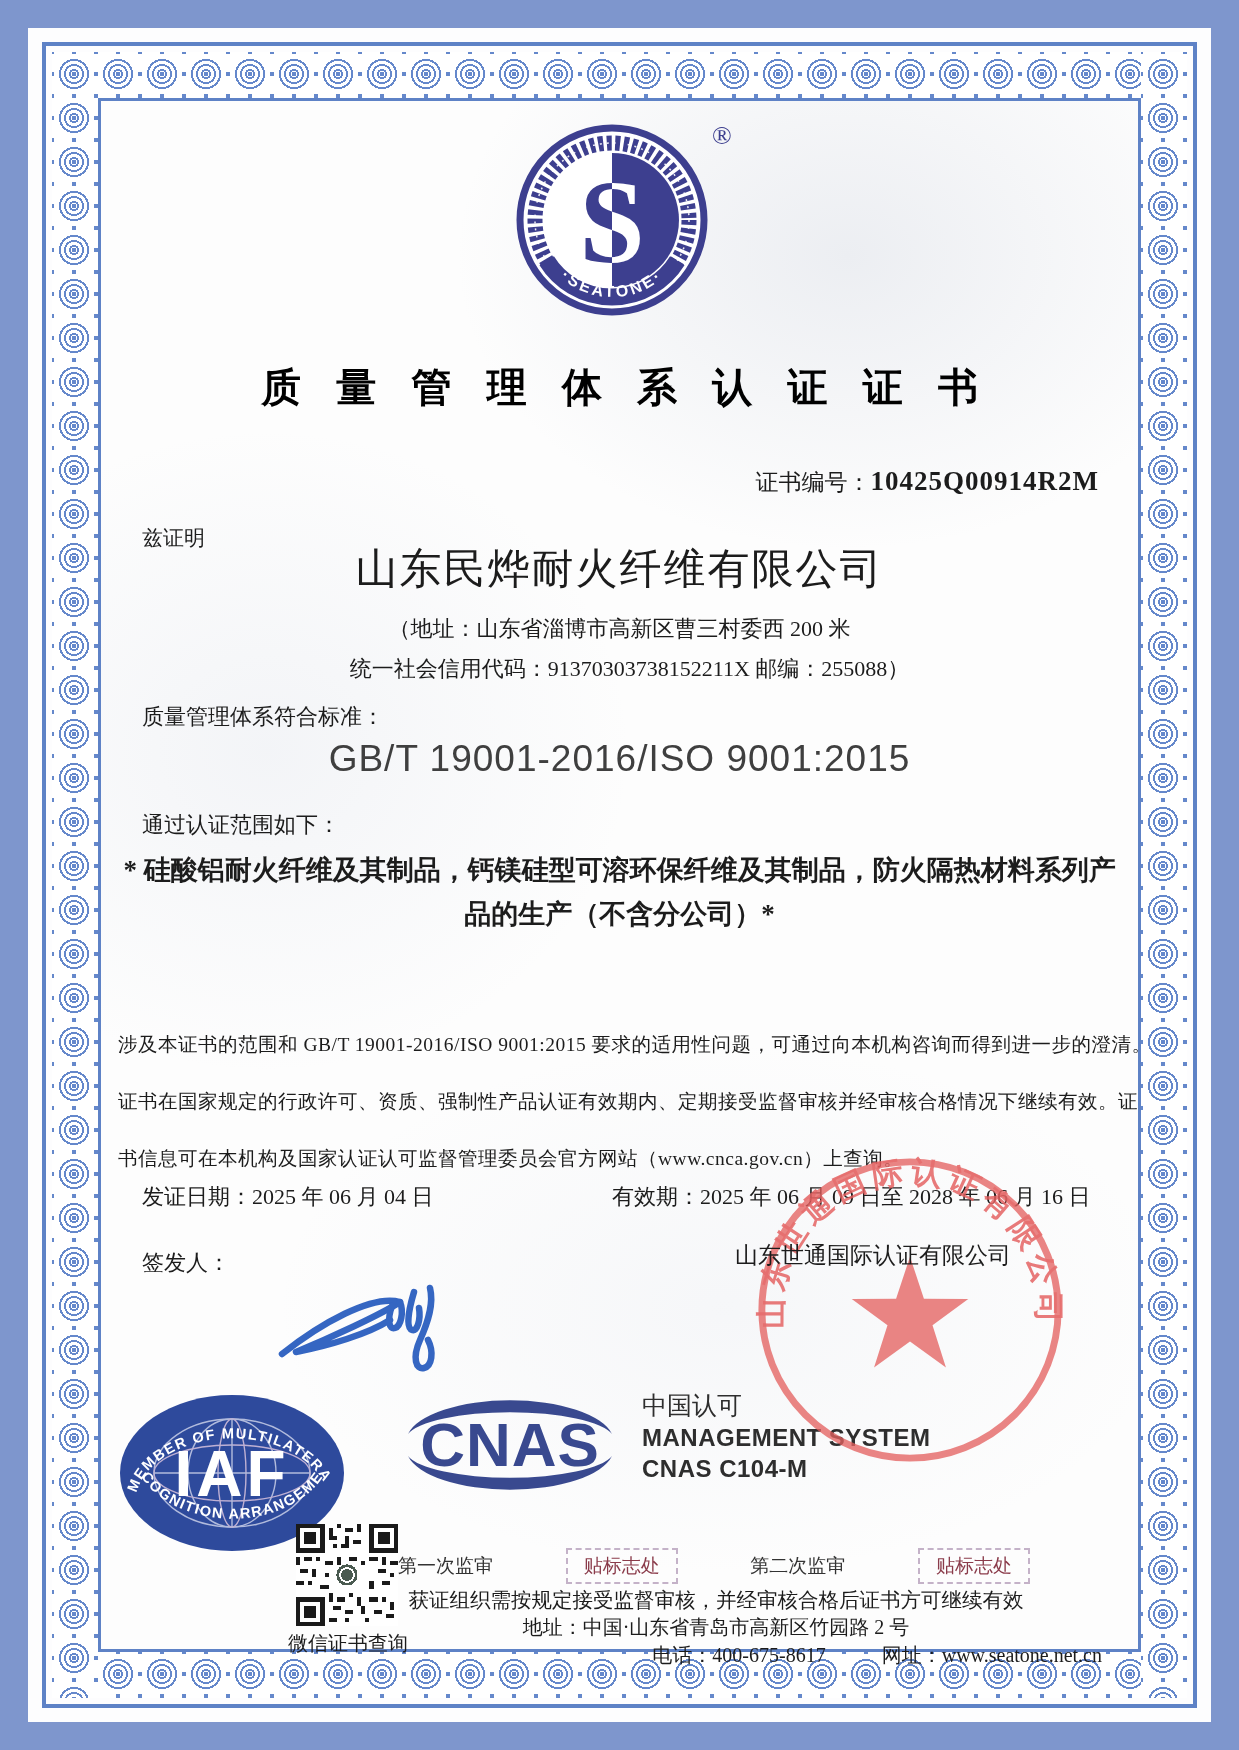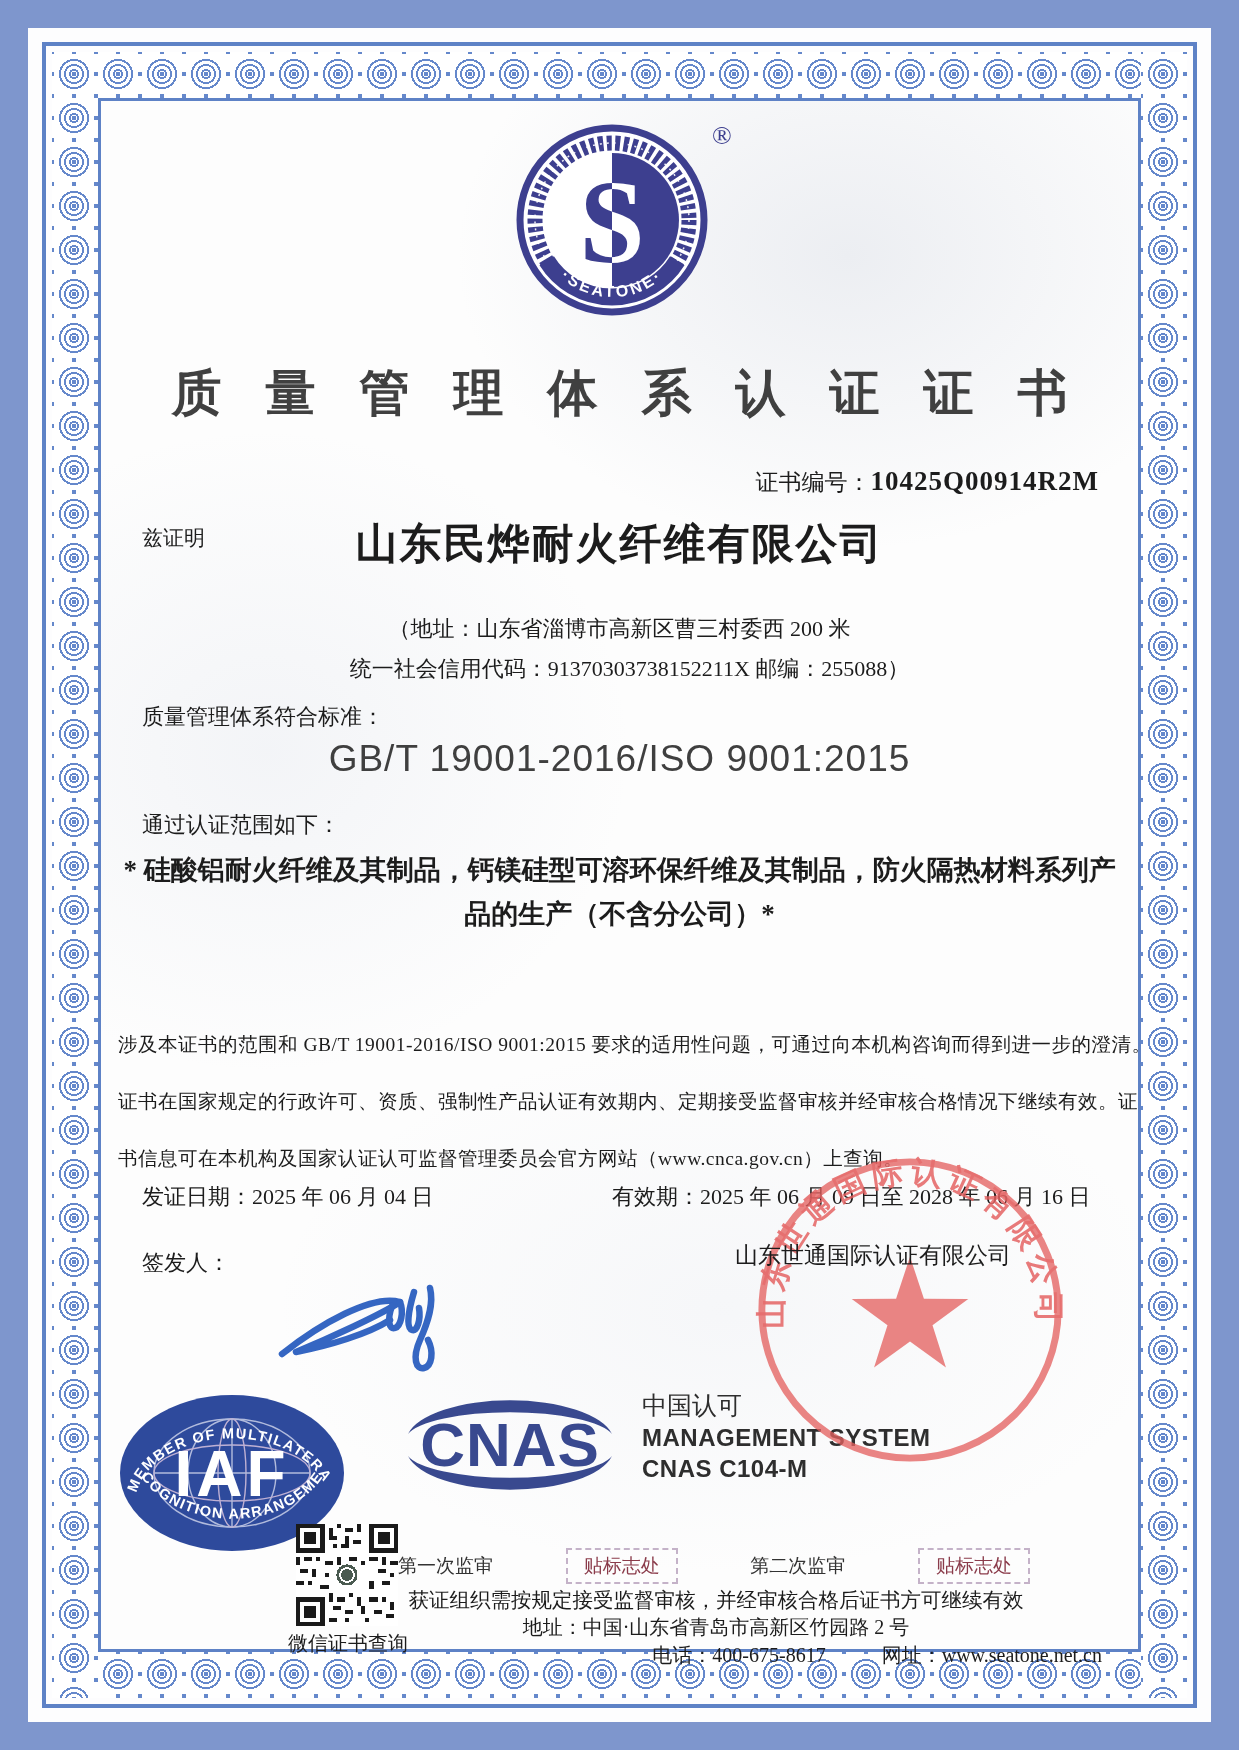--- a/index.html
+++ b/index.html
@@ -32,25 +32,25 @@
     background:
       radial-gradient(ellipse 560px 420px at 72% 10%, rgba(168,178,198,.20), rgba(168,178,198,0) 70%),
       radial-gradient(ellipse 520px 460px at 16% 42%, rgba(182,192,212,.14), rgba(182,192,212,0) 70%),
       radial-gradient(ellipse 640px 380px at 60% 78%, rgba(182,192,212,.10), rgba(182,192,212,0) 70%),
       #fdfdfd;
   }
   
   .abs{position:absolute;}
   .center{left:0;right:0;text-align:center;}
   .title{top:360px;}
-  .title span{font-size:50px;font-weight:700;letter-spacing:.88em;margin-right:-.88em;color:#404040;}
+  .title span{font-size:40px;font-weight:700;letter-spacing:.88em;margin-right:-.88em;color:#000000;}
   .certno{right:140px;top:466px;font-size:23px;}
   .certno b{font-size:27px;letter-spacing:1px;}
   .certify{left:142px;top:524px;font-size:21px;}
-  .company{top:516px;font-size:42px;font-weight:700;letter-spacing:2px;}
+  .company{top:541px;font-size:42px;font-weight:400;letter-spacing:2px;}
   .addr1{top:614px;font-size:22px;}
   .addr2{top:654px;font-size:22px;padding-left:20px;}
   .stdlabel{left:142px;top:702px;font-size:22px;}
   .standard{top:738px;font-size:37px;font-family:"Liberation Sans",sans-serif;color:#3f3f3f;letter-spacing:1px;}
   .scopelabel{left:142px;top:810px;font-size:22px;}
   .scope1{top:852px;font-size:27px;font-weight:700;}
   .scope2{top:896px;font-size:27px;font-weight:700;}
   .notes{left:118px;top:1016px;font-size:19.5px;line-height:57px;letter-spacing:.5px;white-space:nowrap;}
   .issue{left:142px;top:1182px;font-size:22px;}
   .valid{left:612px;top:1182px;font-size:22px;}

